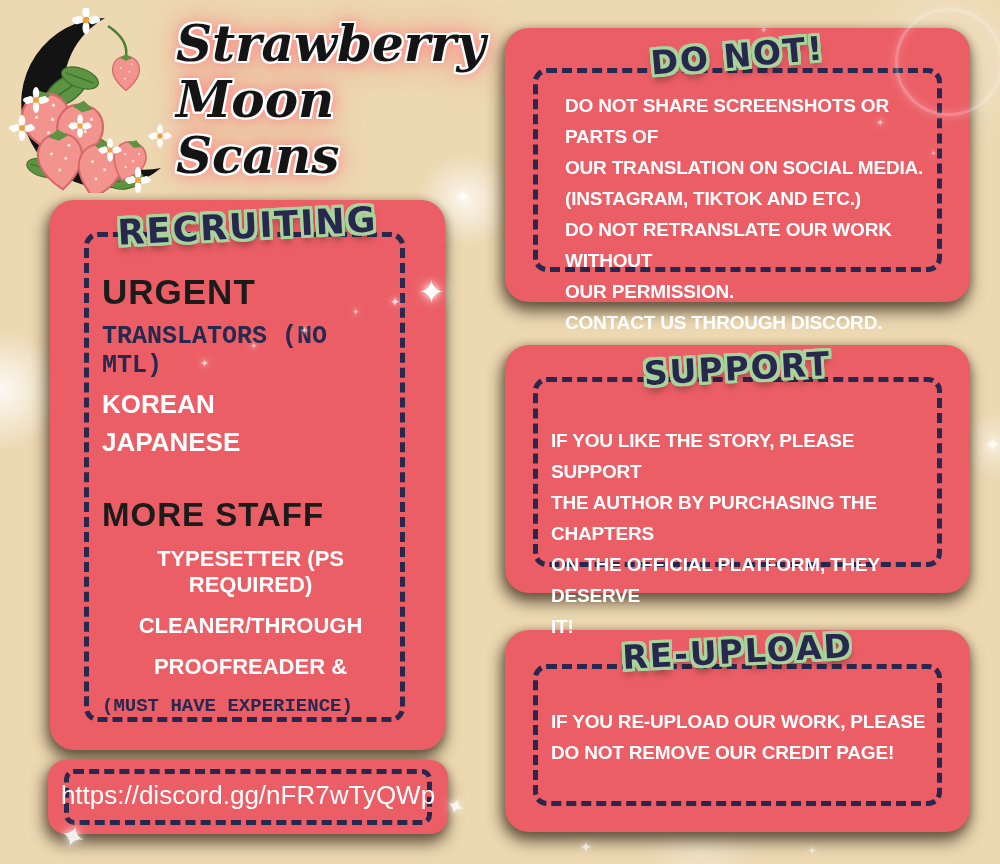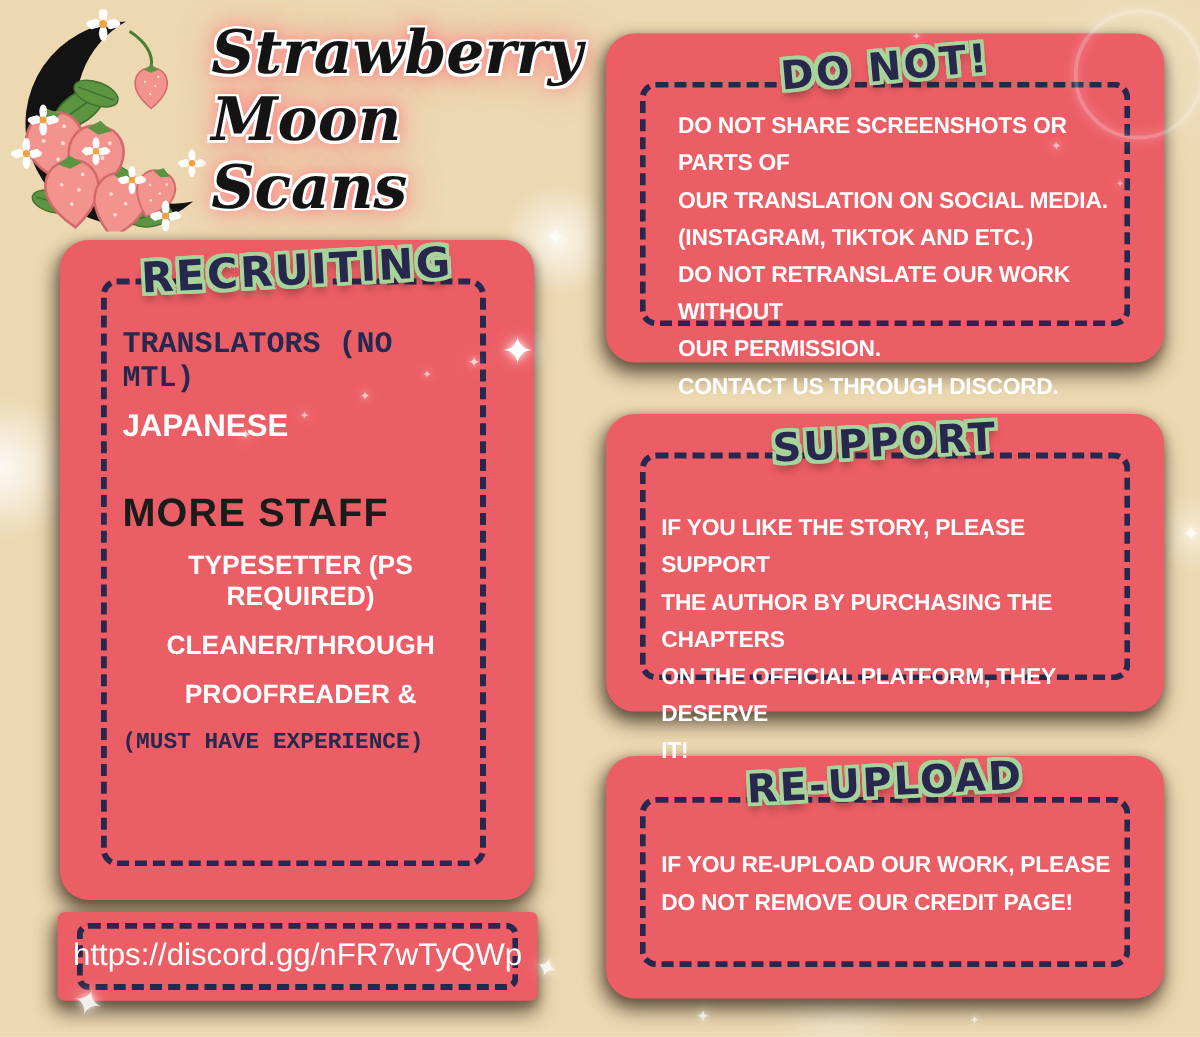--- a/index.html
+++ b/index.html
@@ -55,21 +55,21 @@
   .t-white { color:#ffffff; }
   .urgent-heading   { font-size:35px; font-weight:800; margin-bottom:10px; letter-spacing:1px; }
   .urgent-role      { font-size:25px; font-weight:800; margin-bottom:9px; }
   .lang-item        { font-size:26px; font-weight:800; margin-bottom:7px; }
   .more-heading     { font-size:33px; font-weight:800; margin-top:38px; margin-bottom:12px; letter-spacing:1px; }
   .role-item        { font-size:22px; font-weight:800; margin-bottom:15px;text-align:center; }
   .role-item.tight  { margin-bottom:2px; }
   .recruit-note     { font-size:19px; font-weight:800; }
 
   
-  .discord-panel { left:48px; top:760px; width:400px; height:74px; border-radius:6px; }
+  .discord-panel { left:48px; top:760px; width:400px; height:74px; border-radius:18px; }
   .discord-panel .dashed { left:16px; right:16px; top:9px; bottom:9px; border-width:5px; border-radius:10px; }
   .discord-url {
     position:absolute; left:0; right:0; top:50%; transform:translateY(-54%);
     text-align:center; color:#fff; font-weight:400; font-size:26px; letter-spacing:0; z-index:2;
     text-decoration:none; display:block;
   }
 
   
   .info-panel { left:505px; width:465px; }
   .do-not-panel  { top:28px;  height:274px; }
@@ -191,21 +191,23 @@
   <div class="brand-title">
     <div class="title-line">Strawberry</div>
     <div class="title-line">Moon</div>
     <div class="title-line">Scans</div>
   </div>
 
   <div class="panel recruit-panel">
     <div class="dashed"></div>
     <div class="panel-header recruit-header">RECRUITING</div>
     <div class="recruit-content">
+      <div class="urgent-heading t-black">URGENT</div>
       <div class="urgent-role t-navy">TRANSLATORS (NO MTL)</div>
+      <div class="lang-item t-white">KOREAN</div>
       <div class="lang-item t-white">JAPANESE</div>
       <div class="more-heading t-black">MORE STAFF</div>
       <div class="role-item t-white">TYPESETTER (PS REQUIRED)</div>
       <div class="role-item t-white">CLEANER/THROUGH</div>
       <div class="role-item t-white">PROOFREADER &amp;</div>
       <div class="recruit-note t-navy">(MUST HAVE EXPERIENCE)</div>
     </div>
   </div>
 
   <div class="panel discord-panel">

